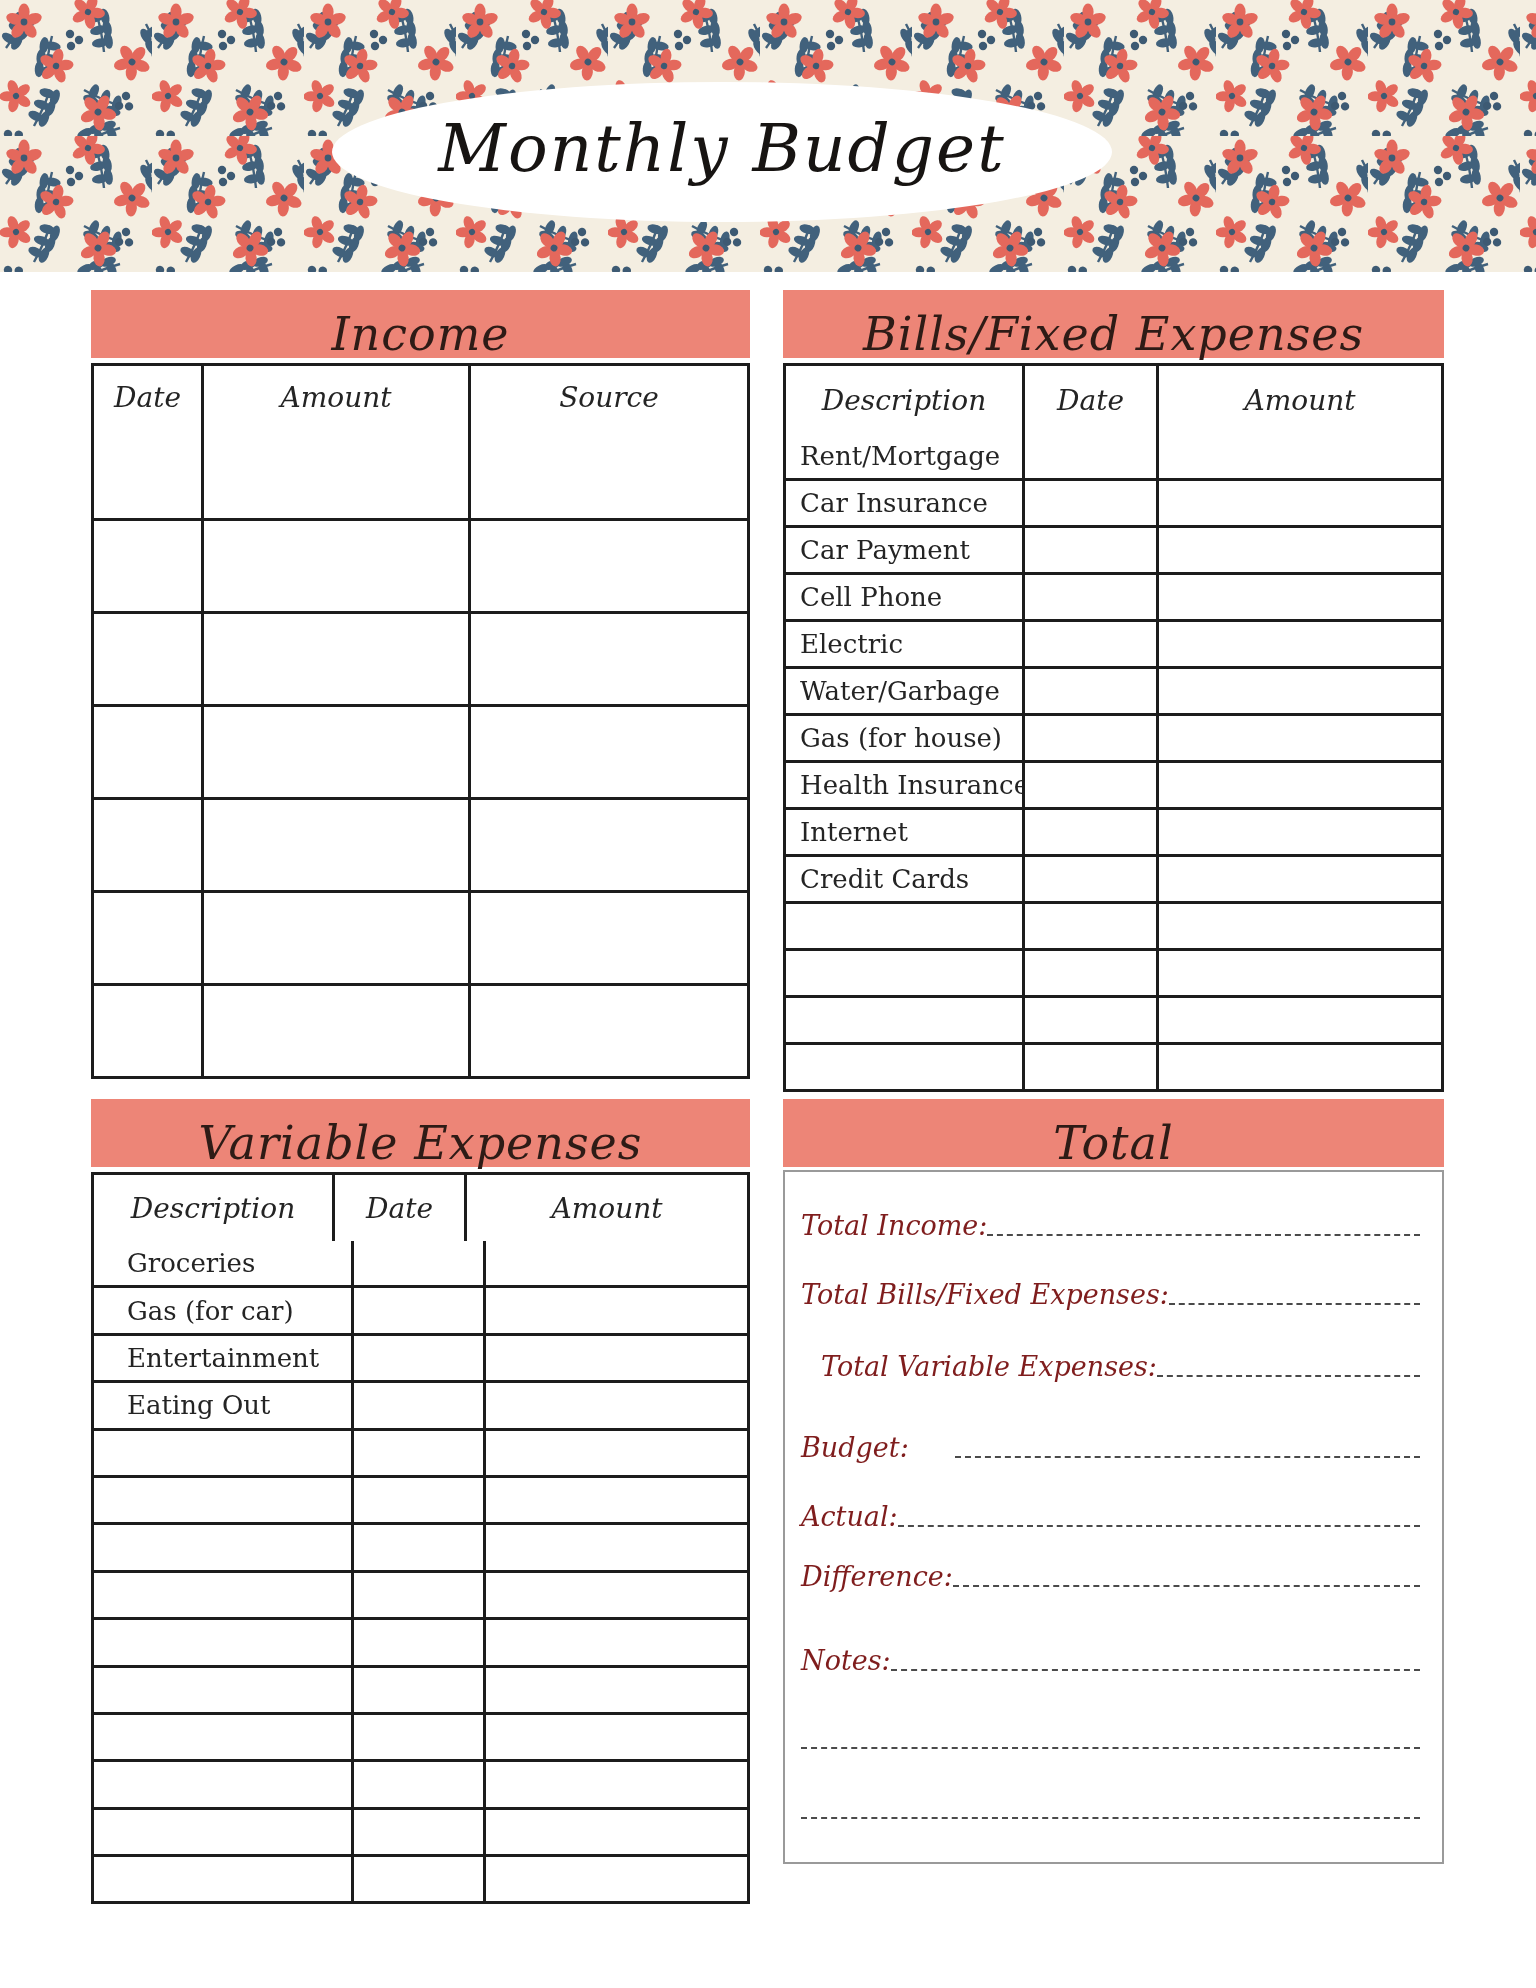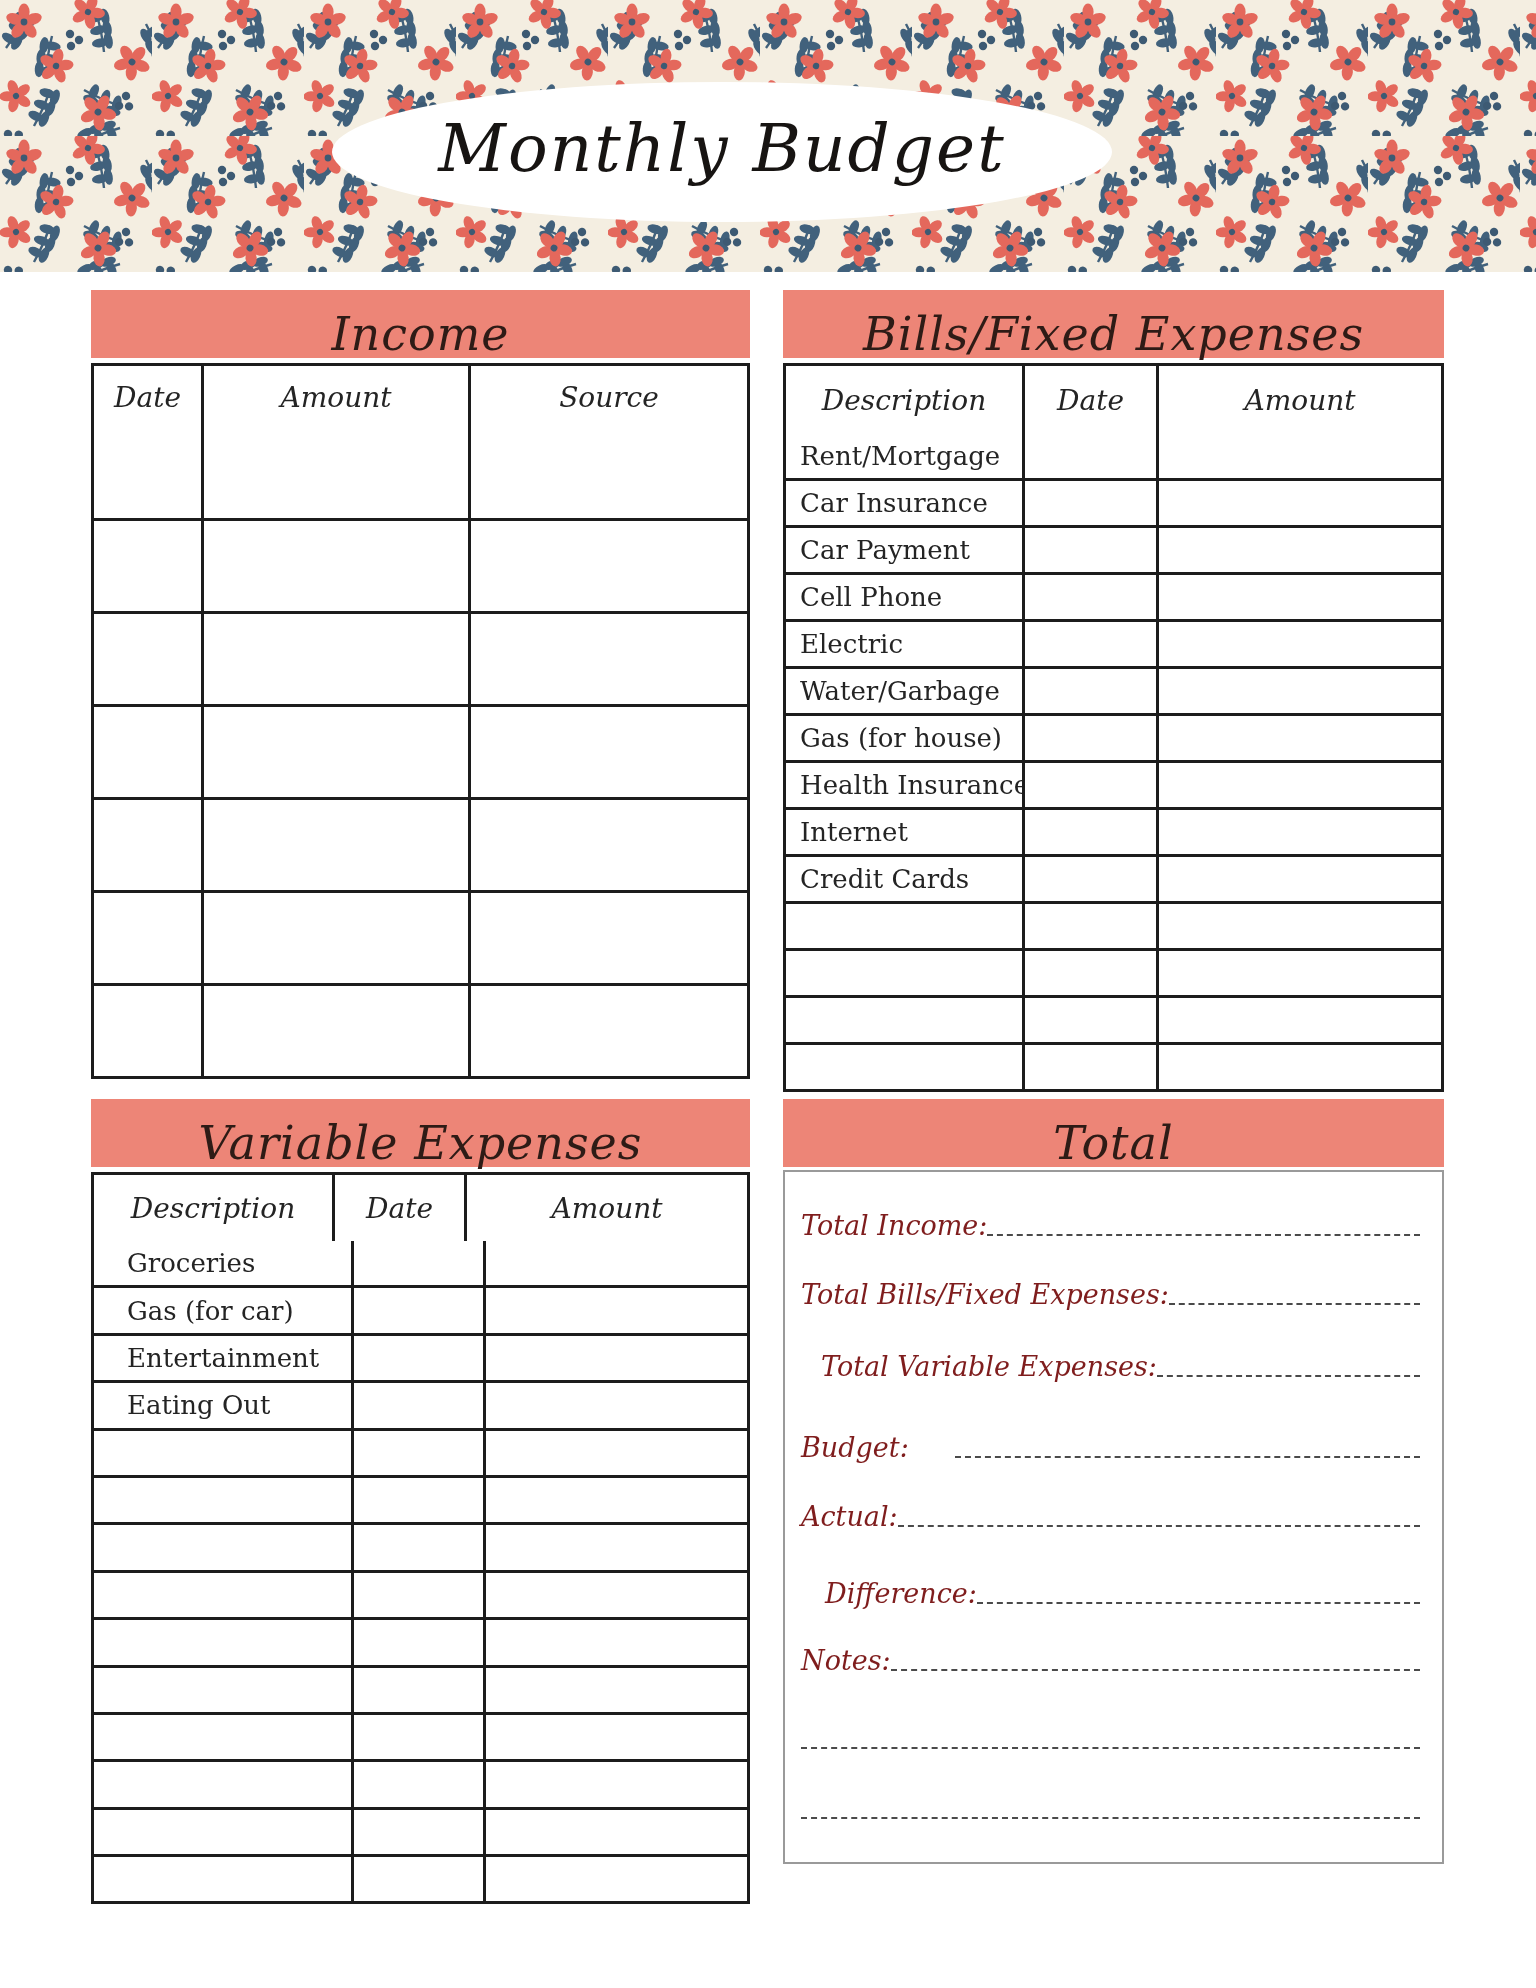--- a/index.html
+++ b/index.html
@@ -399,21 +399,21 @@
         <span class="total-fill"></span>
       </div>
       <div class="total-line" style="top: 253px; gap: 46px;">
         <span class="total-label">Budget:</span>
         <span class="total-fill"></span>
       </div>
       <div class="total-line" style="top: 322px;">
         <span class="total-label">Actual:</span>
         <span class="total-fill"></span>
       </div>
-      <div class="total-line" style="top: 399px; margin-left: 24px;">
+      <div class="total-line" style="top: 382px;">
         <span class="total-label">Difference:</span>
         <span class="total-fill"></span>
       </div>
       <div class="total-line" style="top: 466px;">
         <span class="total-label">Notes:</span>
         <span class="total-fill"></span>
       </div>
       <div class="total-line" style="top: 544px;">
         <span class="total-fill"></span>
       </div>

